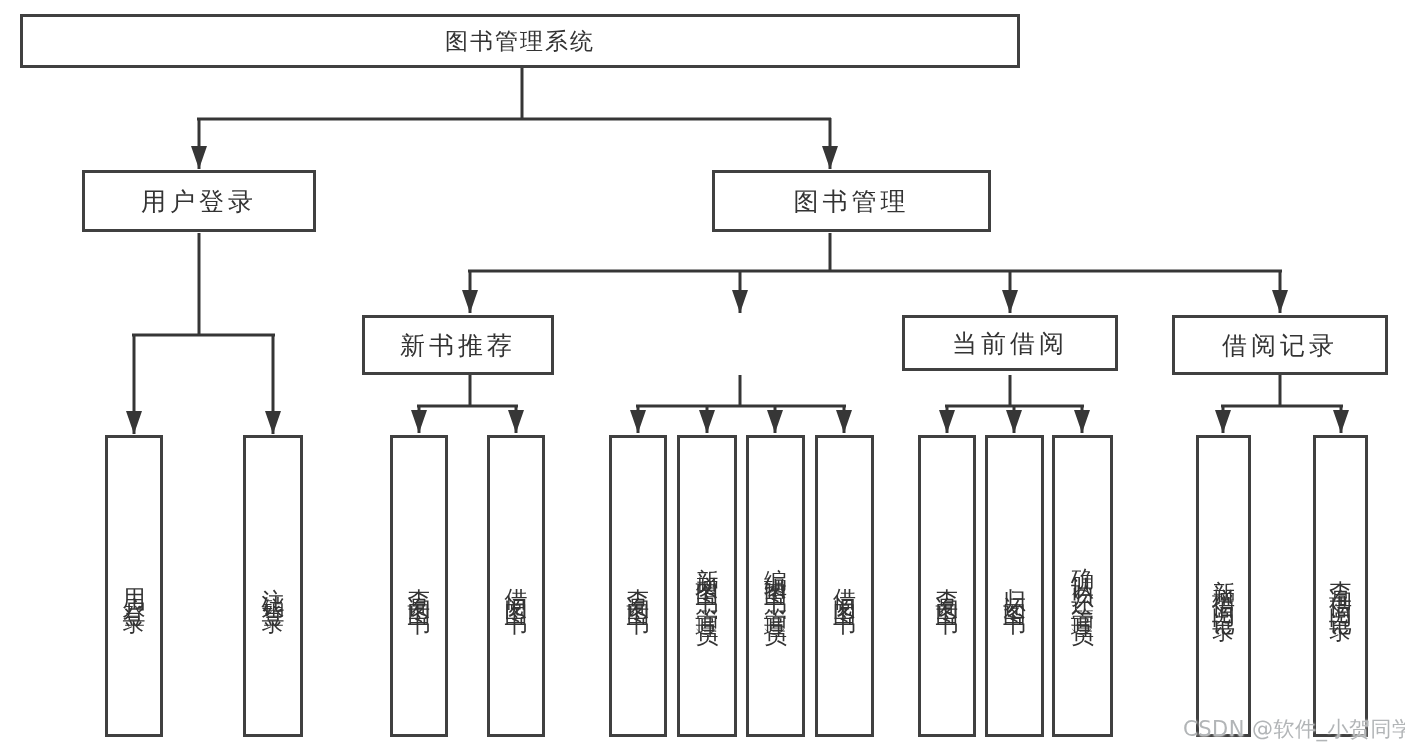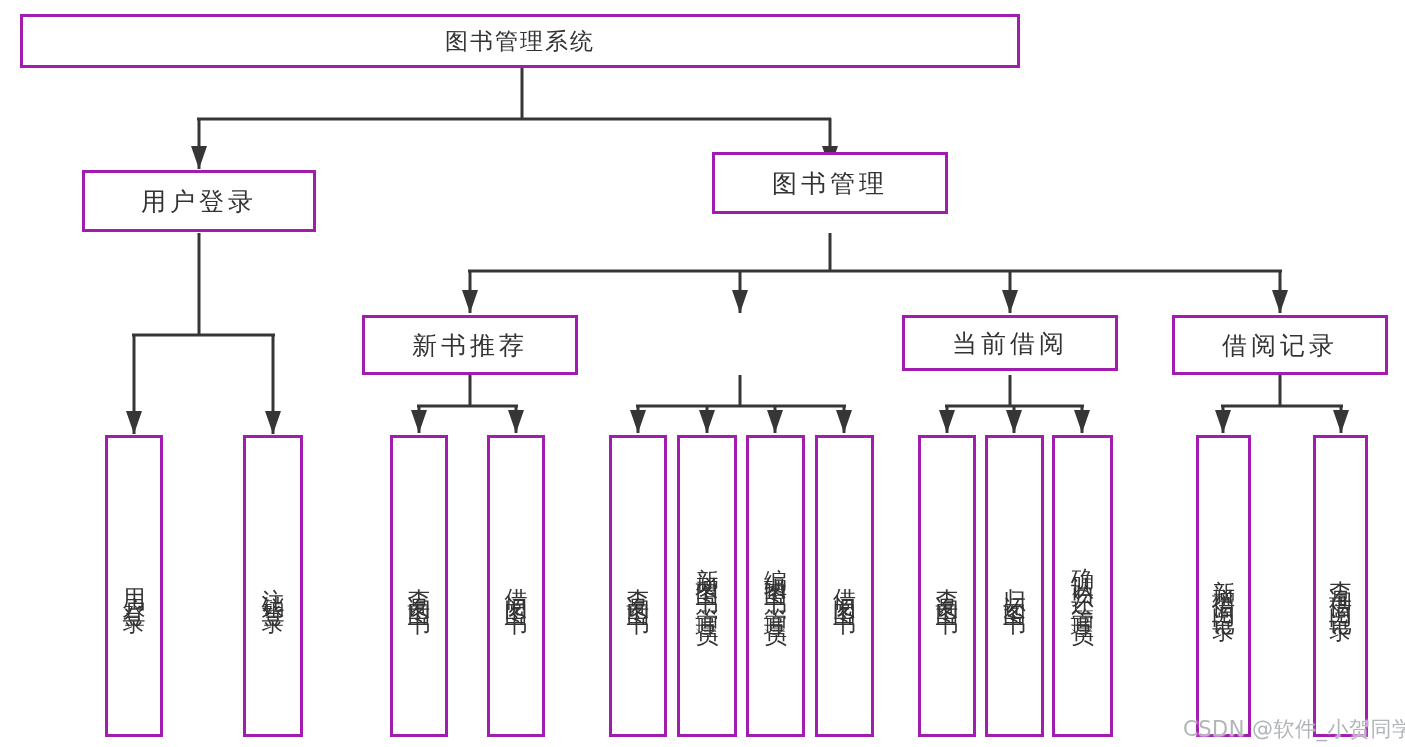--- a/index.html
+++ b/index.html
@@ -18,21 +18,21 @@
   .wires {
     position: absolute;
     left: 0;
     top: 0;
     z-index: 1;
   }
   .box {
     position: absolute;
     box-sizing: border-box;
     background: #ffffff;
-    border: 3px solid #a21caf;
+    border: 3px solid #404040;
     color: #333333;
     display: flex;
     align-items: center;
     justify-content: center;
     z-index: 2;
   }
   .box.root-box {
     font-size: 23px;
     letter-spacing: 2px;
   }
@@ -111,23 +111,23 @@
       <path d="M1280,375 V406"></path>
       <path d="M1221,406 H1343"></path>
       <line x1="1223" y1="405" x2="1223" y2="433" marker-end="url(#arr)"></line>
       <line x1="1341" y1="405" x2="1341" y2="433" marker-end="url(#arr)"></line>
     </g>
   </svg>
 
   <div class="box root-box" style="left:20px;top:14px;width:1000px;height:54px">图书管理系统</div>
 
   <div class="box h" style="left:82px;top:170px;width:234px;height:62px">用户登录</div>
-  <div class="box h" style="left:712px;top:152px;width:236px;height:62px">图书管理</div>
+  <div class="box h" style="left:712px;top:170px;width:279px;height:62px">图书管理</div>
 
-  <div class="box h" style="left:362px;top:315px;width:216px;height:60px">新书推荐</div>
+  <div class="box h" style="left:362px;top:315px;width:192px;height:60px">新书推荐</div>
   <div class="box h" style="left:902px;top:315px;width:216px;height:56px">当前借阅</div>
   <div class="box h" style="left:1172px;top:315px;width:216px;height:60px">借阅记录</div>
 
   <div class="box v" style="left:105px;top:435px;width:58px;height:302px">
     <span>用户登录</span>
   </div>
   <div class="box v" style="left:243px;top:435px;width:60px;height:302px">
     <span>注销登录</span>
   </div>
 

